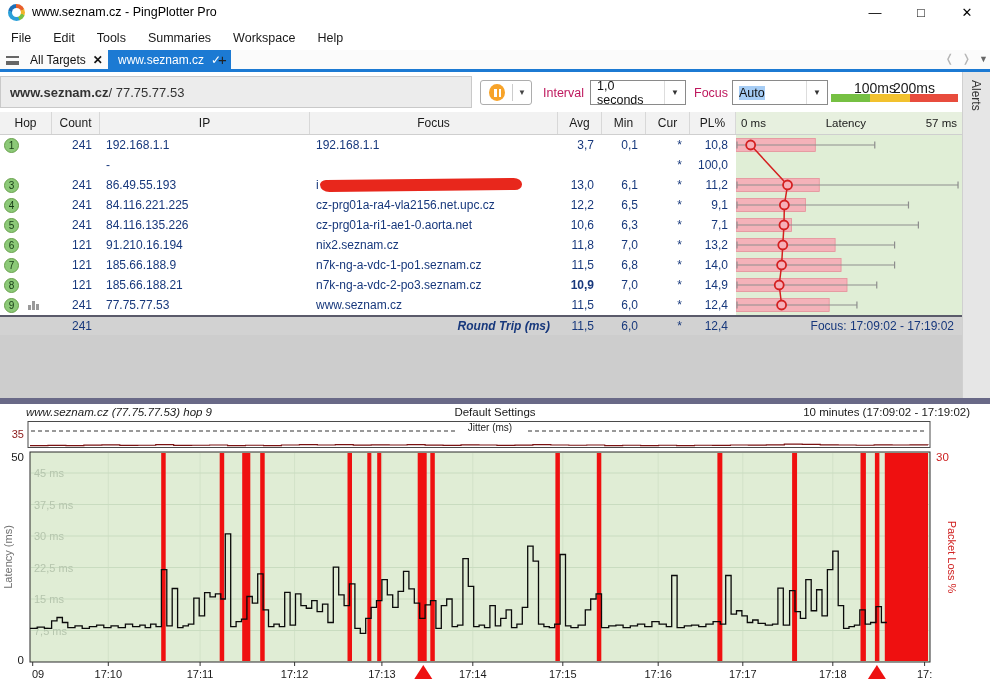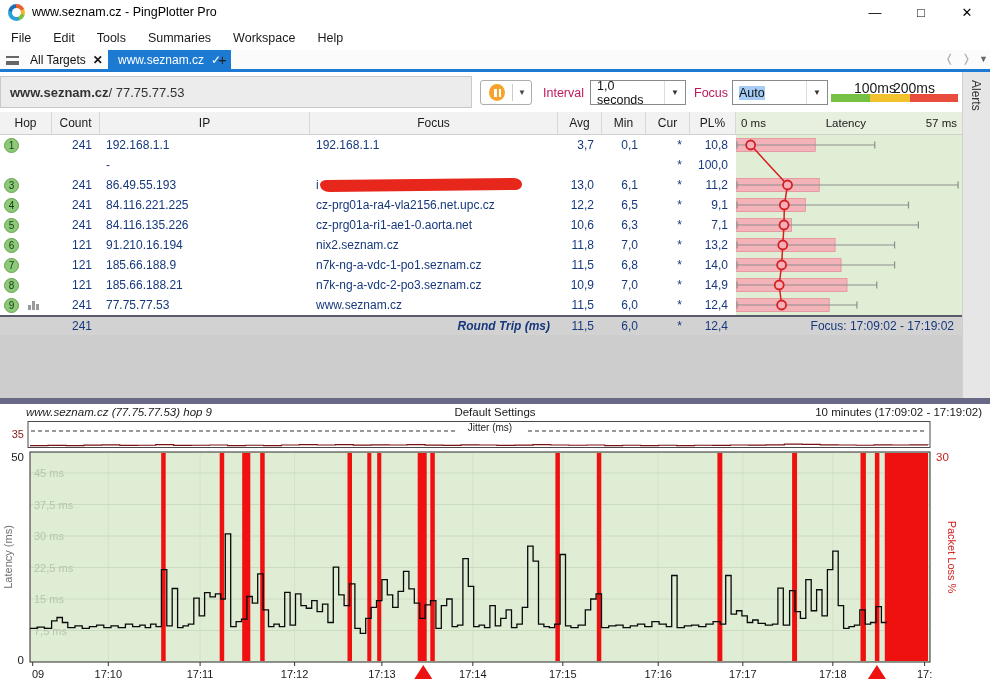--- a/index.html
+++ b/index.html
@@ -89,21 +89,21 @@
            font-size:12px; color:#17387c; }
   #lat-svg { left:736px; top:135px; pointer-events:none; }
 
   #gray-filler { left:0; top:335px; width:962px; height:63px; background:#cdcdcd; }
   #purple-bar { left:0; top:398px; width:990px; height:6px; background:#696987; }
 
   
   #graph-head { left:0; top:404px; width:990px; height:17px; background:#fff; font-size:11.5px; color:#1a1a1a; }
   #gh-left { position:absolute; left:26px; top:2px;font-style:italic; }
   #gh-center { position:absolute; left:0; width:990px; text-align:center; top:2px; }
-  #gh-right { position:absolute; right:8px; top:2px; }
+  #gh-right { position:absolute; right:20px; top:2px; }
 
   svg text { font-family:"Liberation Sans", sans-serif; }
 </style>
 </head>
 <body>
 
 <div id="app">
 
   <div class="abs" id="titlebar">
     <div class="abs" id="app-icon"></div>
@@ -281,21 +281,21 @@
         <div class="cell num" style="width: 46px; text-align: right;">14,0</div>
         <div class="cell lat" style="width: 226px;"></div>
       </div>
       <div class="trow">
         <div class="cell " style="width: 52px;">
           <span class="hop-badge">8</span>
         </div>
         <div class="cell num" style="width: 48px;">121</div>
         <div class="cell " style="width: 210px; padding-left: 6px;">185.66.188.21</div>
         <div class="cell " style="width: 248px; padding-left: 6px;">n7k-ng-a-vdc-2-po3.seznam.cz</div>
-        <div class="cell num" style="width: 44px;">10,9</div>
+        <div class="cell num" style="width: 44px; font-weight: bold;">10,9</div>
         <div class="cell num" style="width: 44px;">7,0</div>
         <div class="cell num" style="width: 44px;">*</div>
         <div class="cell num" style="width: 46px; text-align: center;">14,9</div>
         <div class="cell lat" style="width: 226px;"></div>
       </div>
       <div class="trow">
         <div class="cell " style="width: 52px;">
           <span class="hop-badge">9</span>
           <span class="bars-icon">
             <i style="height: 5px;"></i>

